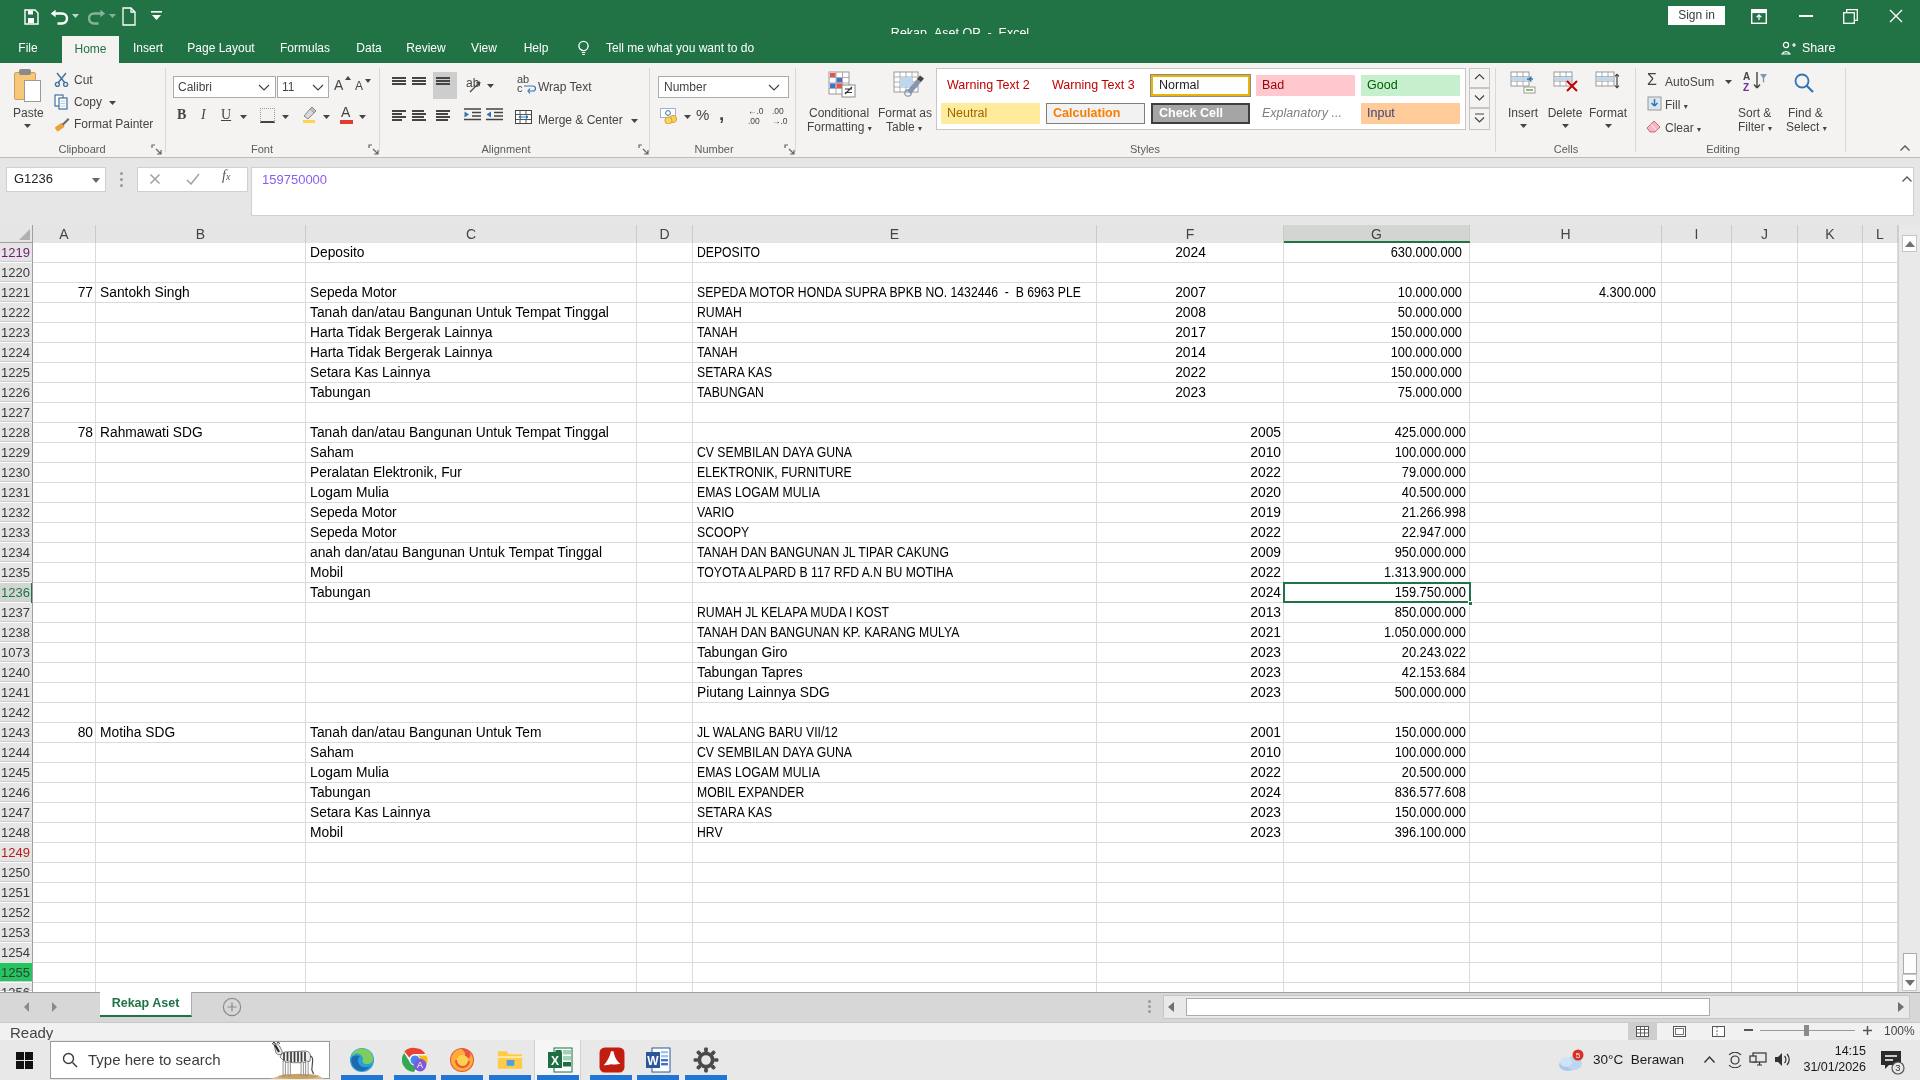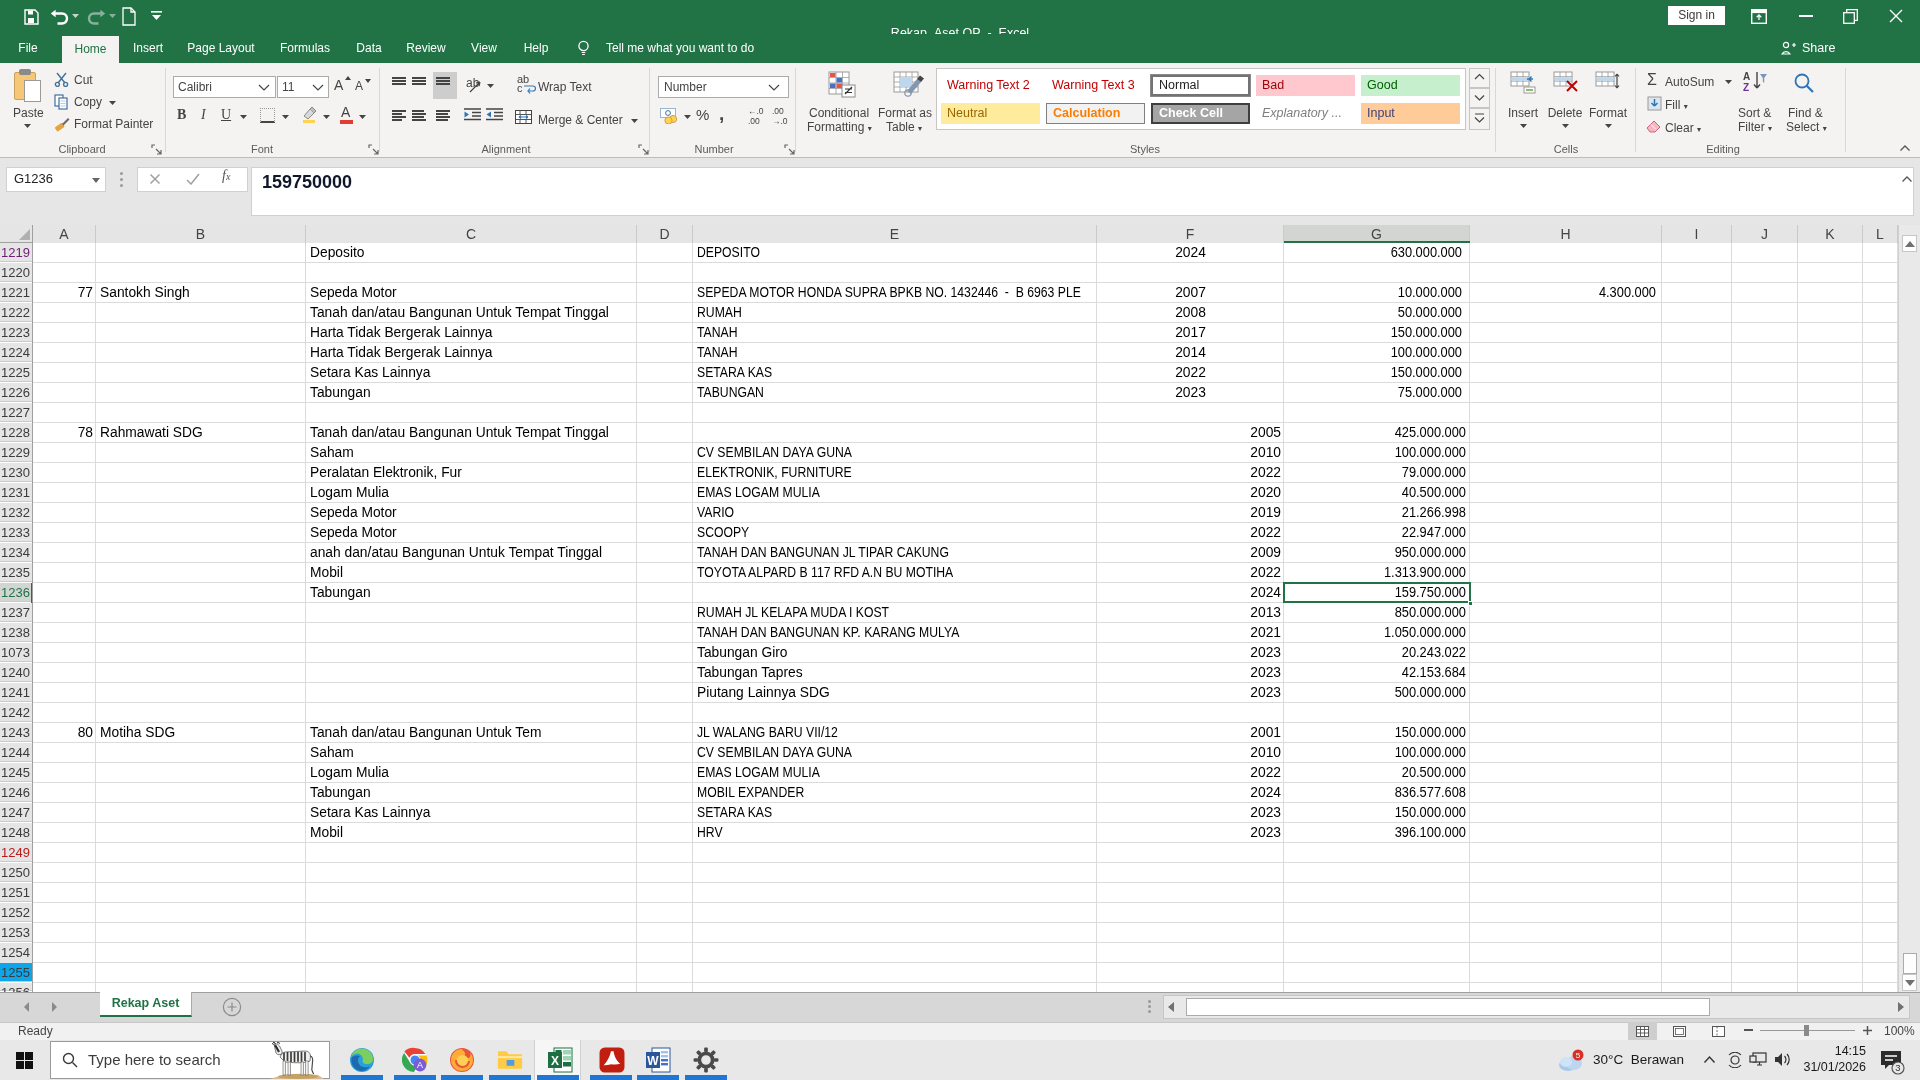--- a/index.html
+++ b/index.html
@@ -290,21 +290,21 @@
  <path d="M14 20 L24 8 L28 11 L18 23 Z" fill="#8497b0"></path>
  <path d="M24 8 L27 4.5 L31 7.5 L28 11 Z" fill="#444"></path>
  <circle cx="15" cy="22" r="3.2" fill="none" stroke="#8497b0" stroke-width="1.2"></circle>
 </svg>
 <div class="rtxt" style="left:878px;top:106px;">Format as</div>
 <div class="rtxt" style="left:886px;top:120px;">Table <span class="dda">▾</span></div>
 
 <div class="abs" style="left:936px;top:68px;width:530px;height:62px;background:#fff;border:1px solid #c6c6c6;"></div>
 <div class="chip" style="left:941px;top:75px;color:#c00000;background:transparent;">Warning Text 2</div>
 <div class="chip" style="left:1046px;top:75px;color:#c00000;background:transparent;">Warning Text 3</div>
-<div class="chip" style="left:1151px;top:75px;color:#1f1f1f;background:#fff;border:2px solid #737373;outline:1px solid #8a8a8a;line-height:17px;height:21px;">Normal</div>
+<div class="chip" style="left:1151px;top:75px;color:#1f1f1f;background:#fff;border:2px solid #eab308;outline:1px solid #8a8a8a;line-height:17px;height:21px;">Normal</div>
 <div class="chip" style="left:1256px;top:75px;color:#9c0006;background:#ffc7ce;">Bad</div>
 <div class="chip" style="left:1361px;top:75px;color:#006100;background:#c6efce;">Good</div>
 <div class="chip" style="left:941px;top:103px;color:#9c6500;background:#ffeb9c;">Neutral</div>
 <div class="chip" style="left:1046px;top:103px;color:#fa7d00;background:#f2f2f2;border:1px solid #7f7f7f;line-height:19px;font-weight:bold;">Calculation</div>
 <div class="chip" style="left:1151px;top:103px;color:#ffffff;background:#a5a5a5;border:2px solid #3f3f3f;line-height:17px;font-weight:bold;">Check Cell</div>
 <div class="chip" style="left:1256px;top:103px;color:#7f7f7f;background:transparent;font-style:italic;">Explanatory ...</div>
 <div class="chip" style="left:1361px;top:103px;color:#3f3f76;background:#ffcc99;">Input</div>
 <div class="abs" style="left:1469px;top:68px;width:21px;height:62px;">
  <div style="position:absolute;top:0;width:21px;height:20px;border:1px solid #c6c6c6;background:#f4f3f2;"></div>
  <div style="position:absolute;top:20px;width:21px;height:20px;border:1px solid #c6c6c6;background:#f4f3f2;"></div>
@@ -392,21 +392,21 @@
 <div class="abs" style="left:120px;top:184px;width:3px;height:3px;background:#999;border-radius:50%;"></div>
 <div class="abs" style="left:137px;top:167px;width:111px;height:25px;background:#fff;border:1px solid #d0d0d0;"></div>
 <svg class="abs" style="left:149px;top:173px" width="12" height="12" viewBox="0 0 12 12">
     <path d="M1.5 1.5 L10.5 10.5 M10.5 1.5 L1.5 10.5" stroke="#a0a0a0" stroke-width="1.5"></path>
   </svg>
 <svg class="abs" style="left:186px;top:173px" width="14" height="12" viewBox="0 0 14 12">
     <path d="M1 7 L5 11 L13 1" stroke="#a0a0a0" stroke-width="1.5" fill="none"></path>
   </svg>
 <div class="abs" style="left:222px;top:168px;font-size:14px;font-style:italic;font-family:'Liberation Serif',serif;color:#555;">f<span style="font-size:10px;">x</span></div>
 <div class="abs" style="left:251px;top:167px;width:1663px;height:49px;background:#fff;border:1px solid #d0d0d0;"></div>
-<div class="abs" style="left:262px;top:172px;font-size:18px;color:#0f172a;font-weight:bold;">159750000</div>
+<div class="abs" style="left:262px;top:172px;font-size:13px;color:#8b5cf6;">159750000</div>
 <svg class="abs" style="left:1901px;top:175px" width="12" height="8" viewBox="0 0 12 8">
     <path d="M1.5 6.5 L6 2 L10.5 6.5" stroke="#555" stroke-width="1.3" fill="none"></path>
   </svg>
 <div class="abs" id="sheet"></div>
 <div class="abs" style="left:0;top:225px;width:1898px;height:767px;background:#fff;overflow:hidden;" id="grid">
     <div style="position:absolute;left:0;top:0;width:1898px;height:18px;background:#e5e5e5;border-bottom:1px solid #9f9f9f;"></div>
     <div class="colhdr" style="left:33px;width:63px;background:#e5e5e5;">A</div>
     <div class="colhdr" style="left:96px;width:210px;background:#e5e5e5;">B</div>
     <div class="colhdr" style="left:306px;width:331px;background:#e5e5e5;">C</div>
     <div class="colhdr" style="left:637px;width:56px;background:#e5e5e5;">D</div>
@@ -450,21 +450,21 @@
     <div class="rowhdr" style="top:538px;height:19px;background:#e5e5e5;color:#3b3b3b;">1245</div>
     <div class="rowhdr" style="top:558px;height:19px;background:#e5e5e5;color:#3b3b3b;">1246</div>
     <div class="rowhdr" style="top:578px;height:19px;background:#e5e5e5;color:#3b3b3b;">1247</div>
     <div class="rowhdr" style="top:598px;height:19px;background:#e5e5e5;color:#3b3b3b;">1248</div>
     <div class="rowhdr" style="top:618px;height:19px;background:#e5e5e5;color:#b91c1c;">1249</div>
     <div class="rowhdr" style="top:638px;height:19px;background:#e5e5e5;color:#3b3b3b;">1250</div>
     <div class="rowhdr" style="top:658px;height:19px;background:#e5e5e5;color:#3b3b3b;">1251</div>
     <div class="rowhdr" style="top:678px;height:19px;background:#e5e5e5;color:#3b3b3b;">1252</div>
     <div class="rowhdr" style="top:698px;height:19px;background:#e5e5e5;color:#3b3b3b;">1253</div>
     <div class="rowhdr" style="top:718px;height:23px;background:#e5e5e5;color:#3b3b3b;">1254</div>
-    <div class="rowhdr" style="top:738px;height:19px;background:#0ea5e9;color:#3b3b3b;">1255</div>
+    <div class="rowhdr" style="top:738px;height:19px;background:#22c55e;color:#3b3b3b;">1255</div>
     <div class="rowhdr" style="top:758px;height:8px;background:#e5e5e5;color:#3b3b3b;">1256</div>
     <div style="position:absolute;left:31px;top:358px;width:2px;height:20px;background:#217346;"></div>
     <div style="position:absolute;left:32px;top:18px;width:1px;height:749px;background:#9f9f9f;"></div>
     <div class="vline" style="left:95px;height:749px;"></div>
     <div class="vline" style="left:305px;height:749px;"></div>
     <div class="vline" style="left:636px;height:749px;"></div>
     <div class="vline" style="left:692px;height:749px;"></div>
     <div class="vline" style="left:1096px;height:749px;"></div>
     <div class="vline" style="left:1283px;height:749px;"></div>
     <div class="vline" style="left:1469px;height:749px;"></div>
@@ -647,21 +647,21 @@
  <svg style="position:absolute;left:4px;top:6px" width="6" height="10" viewBox="0 0 6 10">
       <polygon points="6,0 0,5 6,10" fill="#707070"></polygon>
     </svg>
  <div style="position:absolute;left:22px;top:2px;width:524px;height:18px;background:#fff;border:1px solid #ababab;"></div>
  <svg style="position:absolute;left:734px;top:6px" width="6" height="10" viewBox="0 0 6 10">
       <polygon points="0,0 6,5 0,10" fill="#707070"></polygon>
     </svg>
 </div>
 
 <div class="abs" id="statusbar"></div>
-<div class="abs" style="left:10px;top:1024px;font-size:12px;color:#444;margin-left:8px;">Ready</div>
+<div class="abs" style="left:10px;top:1024px;font-size:15px;color:#444;">Ready</div>
 <div class="abs" style="left:1628px;top:1022px;width:29px;height:18px;background:#cecece;"></div>
 <svg class="abs" style="left:1636px;top:1026px" width="13" height="11" viewBox="0 0 13 11">
  <rect x="0.5" y="0.5" width="12" height="10" fill="#fff" stroke="#555"></rect>
  <path d="M0.5 3.5 h12 M0.5 7 h12 M4.5 0.5 v10 M8.5 0.5 v10" stroke="#555" stroke-width="0.9"></path>
 </svg>
 <svg class="abs" style="left:1673px;top:1026px" width="13" height="11" viewBox="0 0 13 11">
  <rect x="0.5" y="0.5" width="12" height="10" fill="#fff" stroke="#555"></rect>
  <rect x="2.5" y="2.5" width="8" height="6" fill="none" stroke="#555" stroke-width="0.8"></rect>
 </svg>
 <svg class="abs" style="left:1712px;top:1026px" width="13" height="11" viewBox="0 0 13 11">

